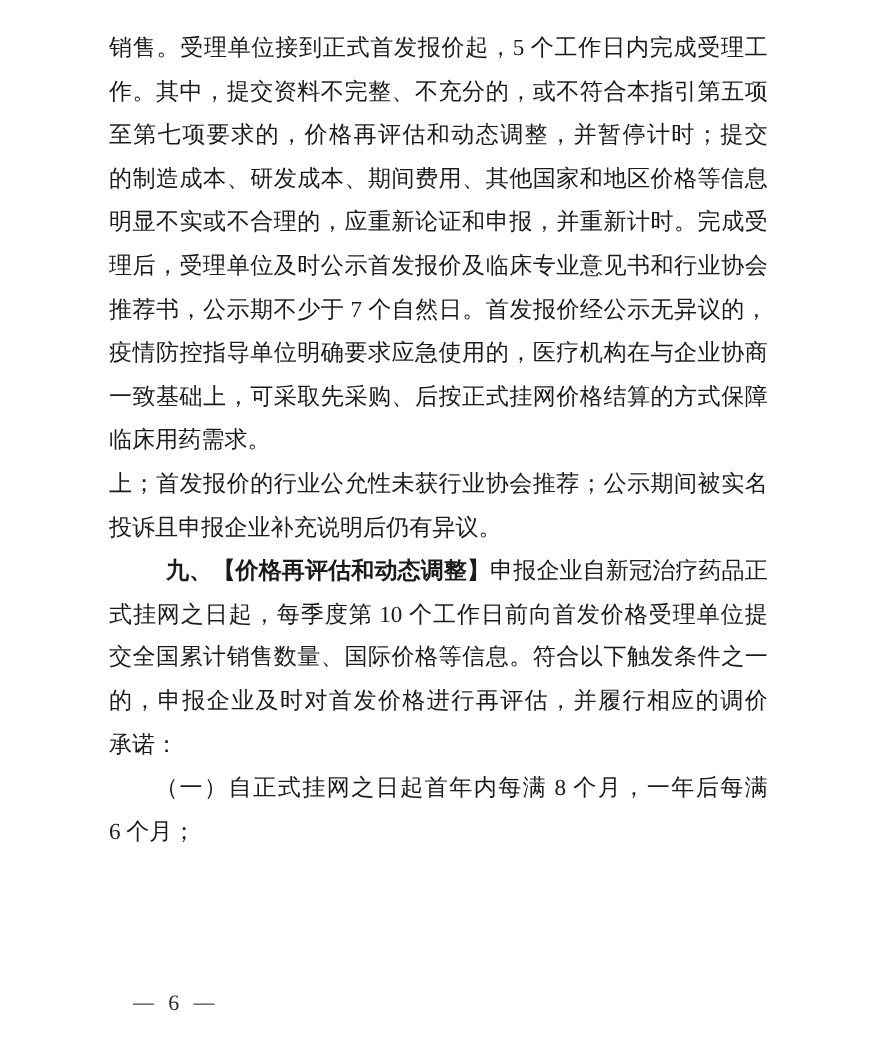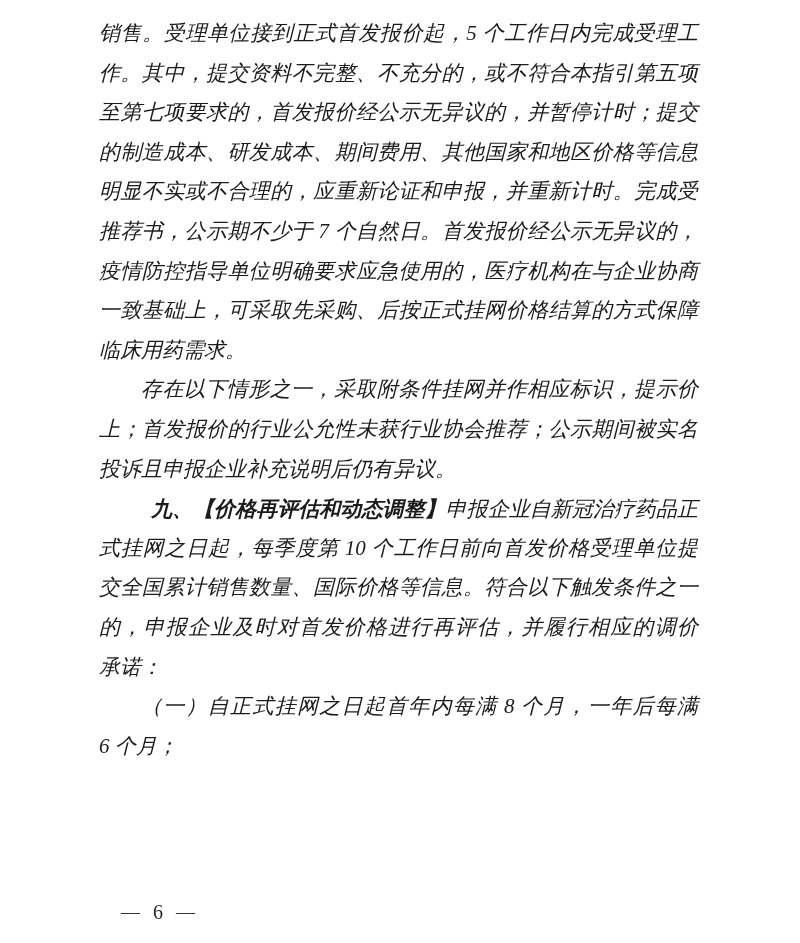--- a/index.html
+++ b/index.html
@@ -8,23 +8,22 @@
     width: 800px;
     height: 943px;
     background: #ffffff;
     overflow: hidden;
     font-family: "Liberation Serif", "DejaVu Serif", serif;
     color: #1b1b1b;
   }
   .textblock {
     position: absolute;
     left: 99px;
-    top: 14px;
+    top: 24px;
     width: 599px;
-    font-style: italic;
   }
   .line {
     height: 39.6px;
     line-height: 39.6px;
     font-size: 21px;
     white-space: normal;
     text-align: justify;
     text-align-last: justify;
     text-justify: inter-character;
   }
@@ -54,29 +53,29 @@
   .footer .num { margin: 0 13px; font-size: 20px; }
 </style>
 </head>
 <body>
 
 <div class="page">
   <div class="textblock">
 
     <div class="line">销售。受理单位接到正式首发报价起，5 个工作日内完成受理工</div>
     <div class="line">作。其中，提交资料不完整、不充分的，或不符合本指引第五项</div>
-    <div class="line">至第七项要求的，首发报价经公示无异议的，并暂停计时；提交</div>
+    <div class="line">至第七项要求的，价格再评估和动态调整，并暂停计时；提交</div>
     <div class="line">的制造成本、研发成本、期间费用、其他国家和地区价格等信息</div>
     <div class="line">明显不实或不合理的，应重新论证和申报，并重新计时。完成受</div>
+    <div class="line">理后，受理单位及时公示首发报价及临床专业意见书和行业协会</div>
     <div class="line">推荐书，公示期不少于 7 个自然日。首发报价经公示无异议的，</div>
     <div class="line">疫情防控指导单位明确要求应急使用的，医疗机构在与企业协商</div>
     <div class="line">一致基础上，可采取先采购、后按正式挂网价格结算的方式保障</div>
     <div class="line end">临床用药需求。</div>
 
-    <div class="line indent">存在以下情形之一，采取附条件挂网并作相应标识，提示价</div>
     <div class="line">上；首发报价的行业公允性未获行业协会推荐；公示期间被实名</div>
     <div class="line end">投诉且申报企业补充说明后仍有异议。</div>
 
     <div class="line indent">
       <span class="b">九、【价格再评估和动态调整】</span><span>申报企业自新冠治疗药品正</span>
     </div>
     <div class="line">式挂网之日起，每季度第 10 个工作日前向首发价格受理单位提</div>
     <div class="line">交全国累计销售数量、国际价格等信息。符合以下触发条件之一</div>
     <div class="line">的，申报企业及时对首发价格进行再评估，并履行相应的调价</div>
     <div class="line end">承诺：</div>

